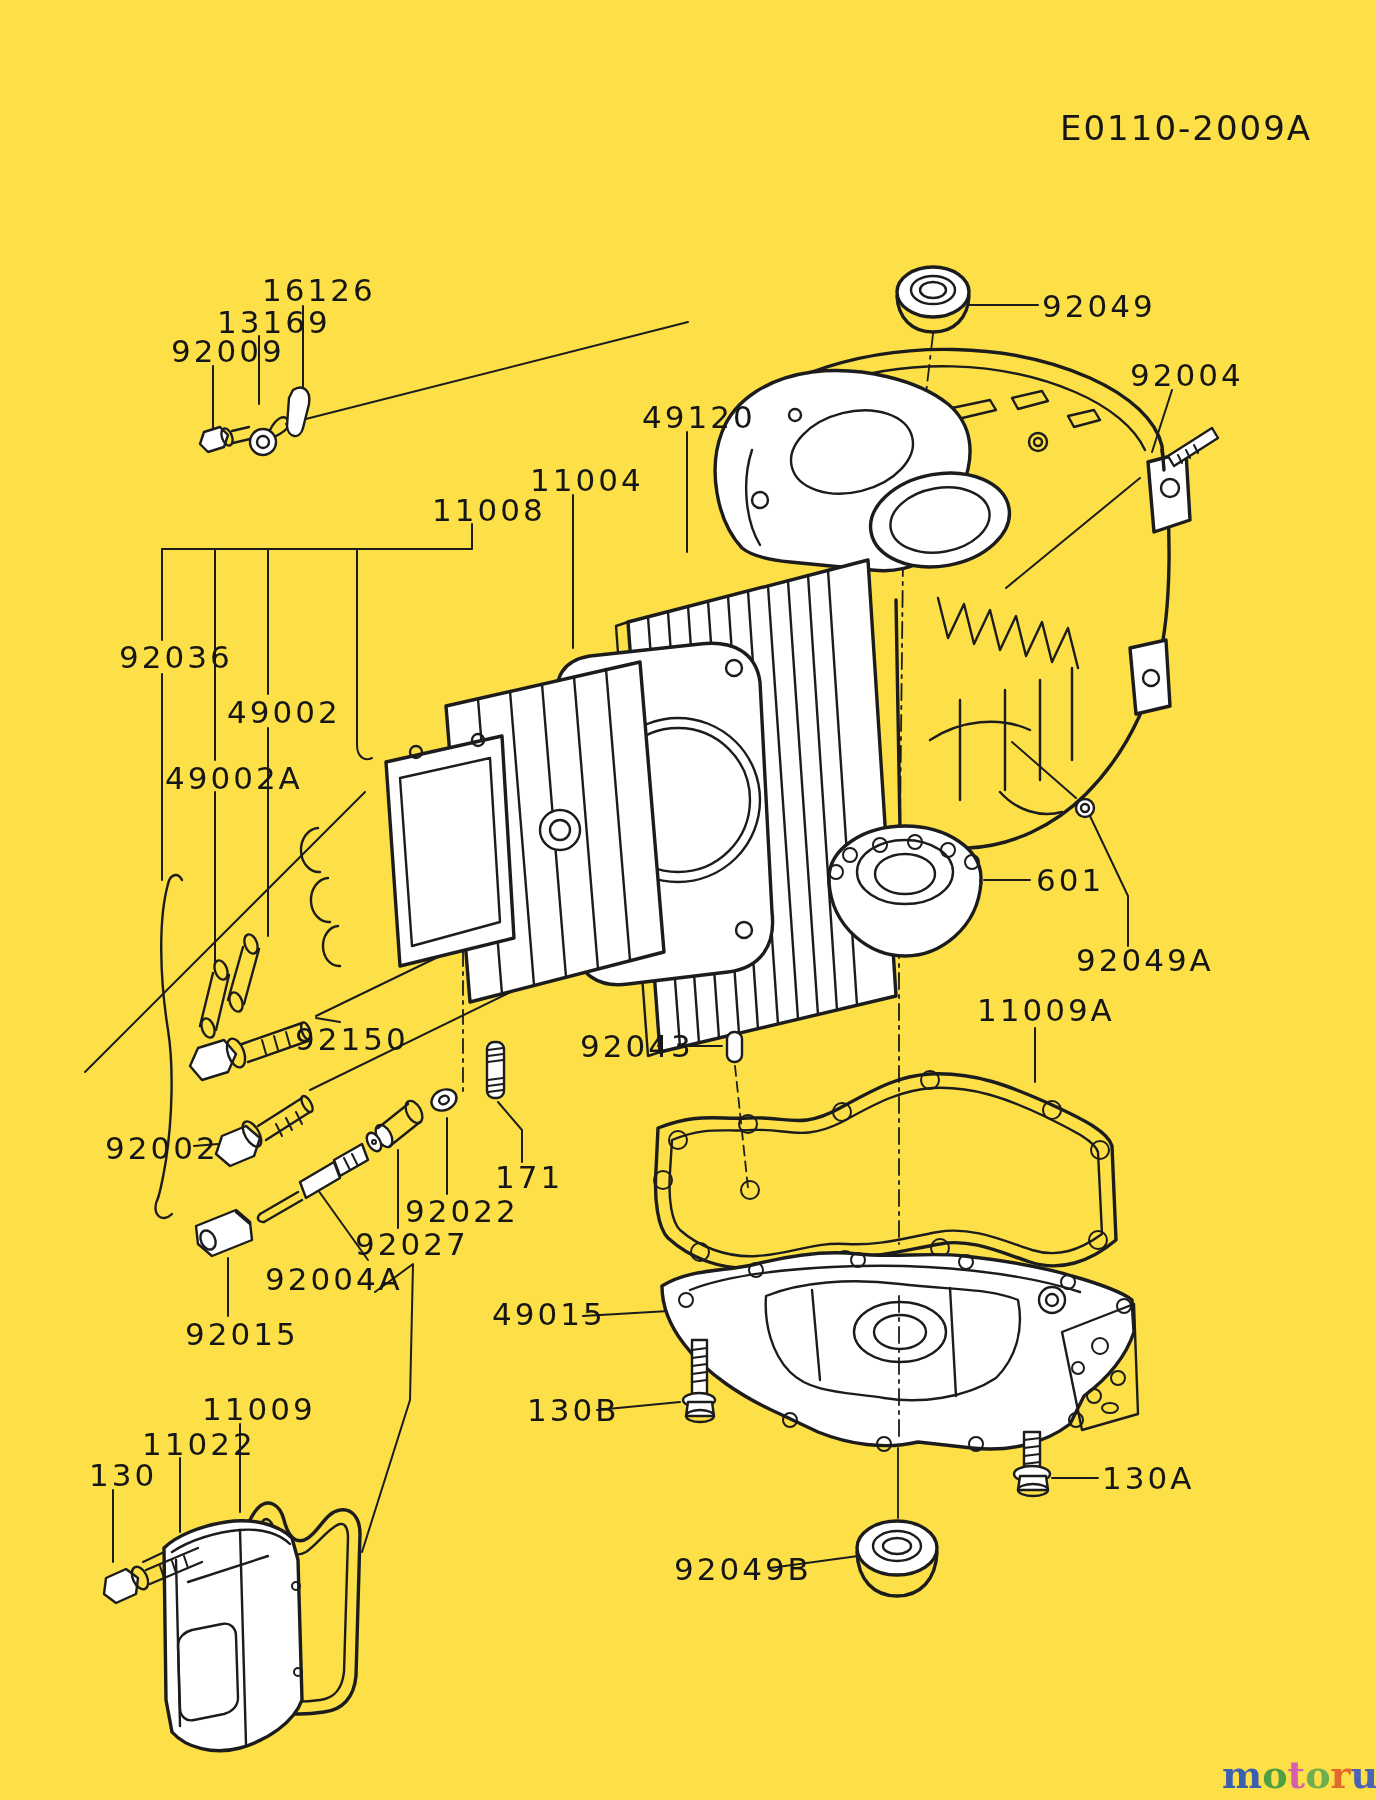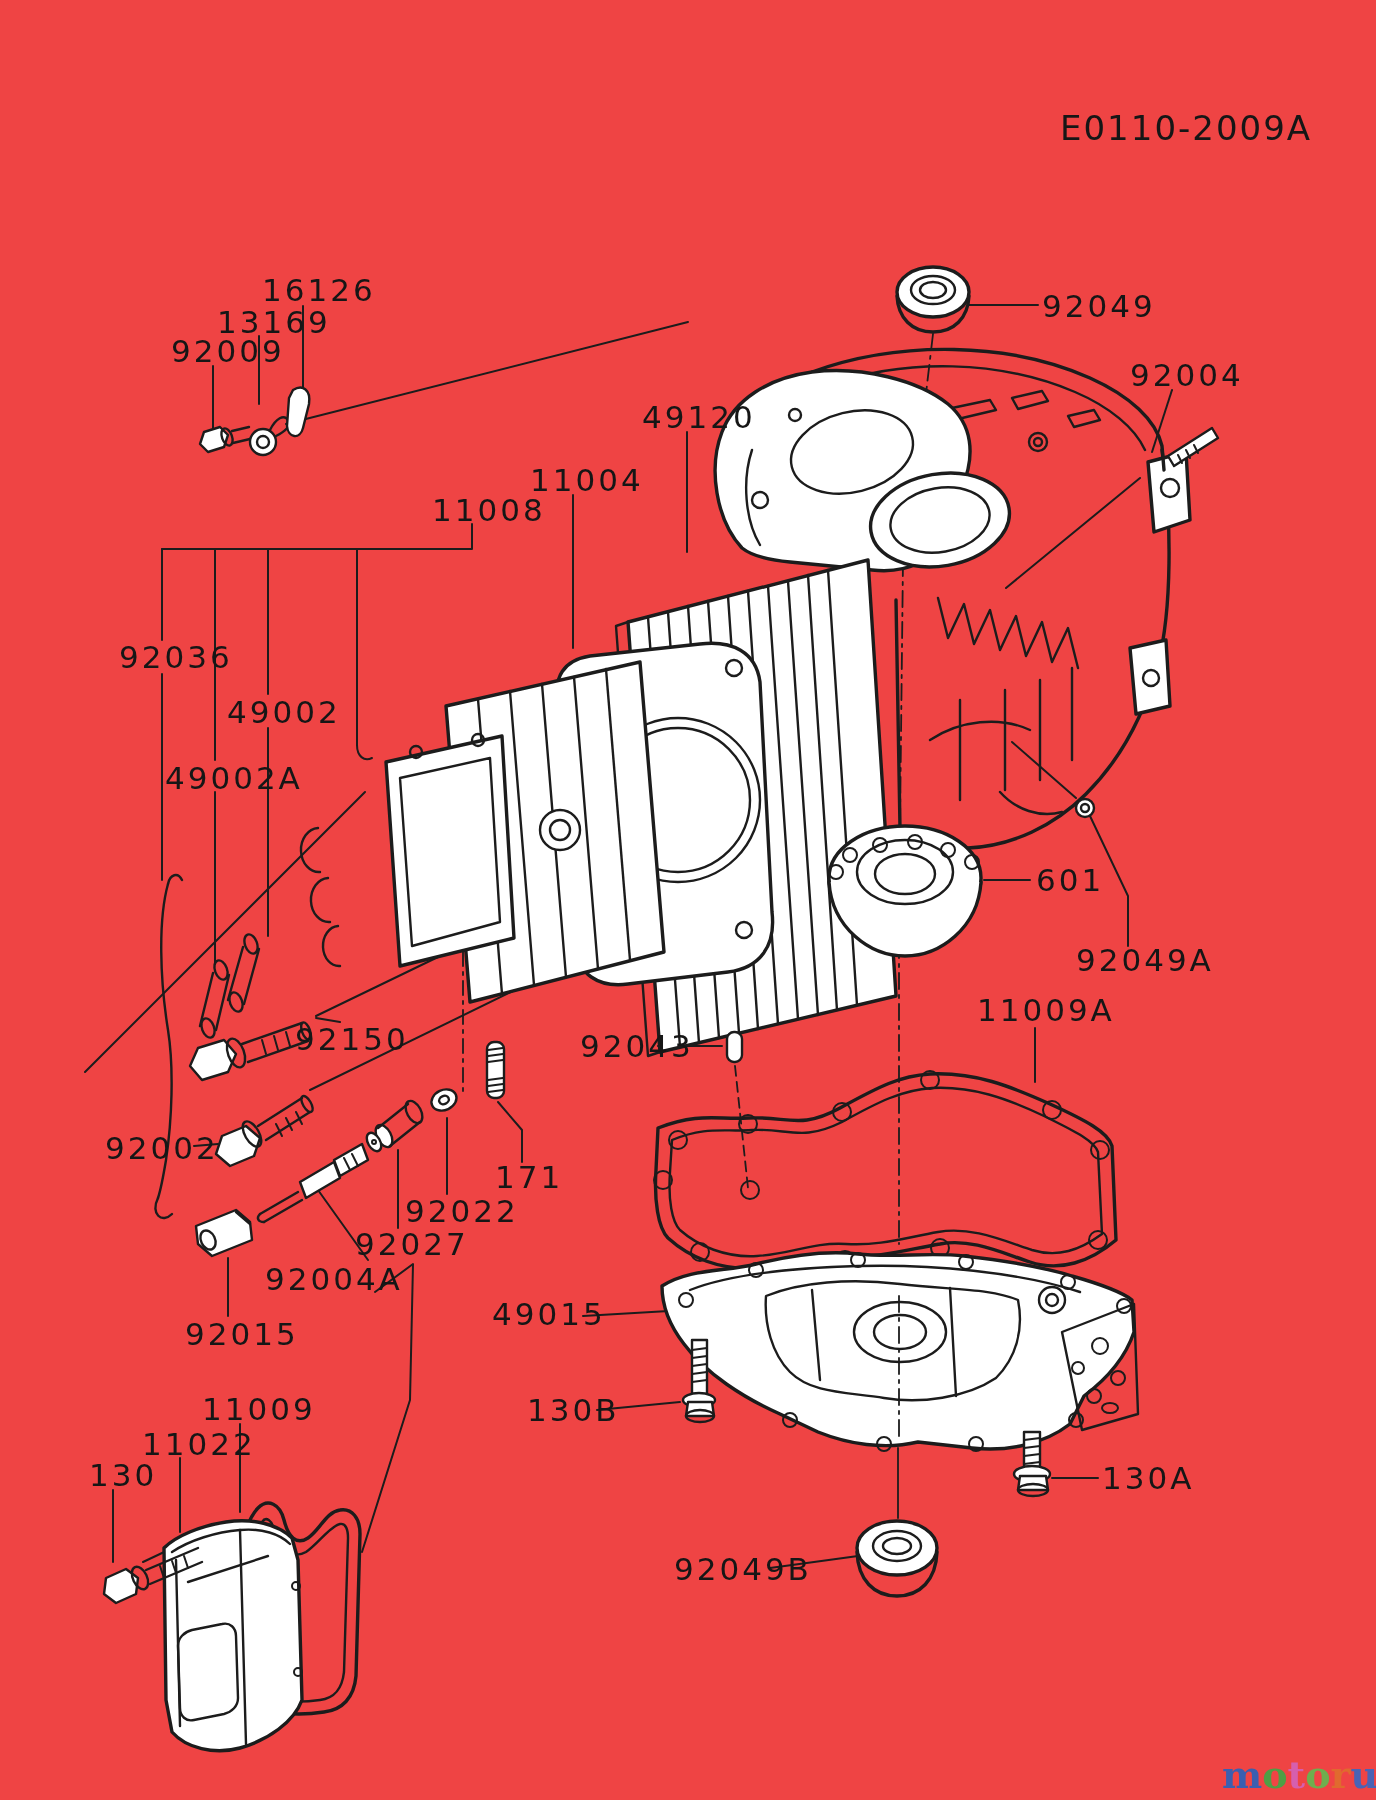--- a/index.html
+++ b/index.html
@@ -1,16 +1,16 @@
 <!DOCTYPE html>
 <html><head>
 <meta charset="utf-8">
 <style>
   html,body{margin:0;padding:0;background:#ffffff;}
-  .page{position:relative;width:1376px;height:1800px;background:#ef4444;overflow:hidden;
+  .page{position:relative;width:1376px;height:1800px;background:#fde047;overflow:hidden;
         font-family:"DejaVu Sans",sans-serif;}
   svg{position:absolute;left:0;top:0;}
   text.plabel{font-family:"DejaVu Sans",sans-serif;font-size:31px;font-weight:500;
               letter-spacing:3px;fill:#161616;}
   text.doccode{font-family:"DejaVu Sans",sans-serif;font-size:34px;font-weight:500;
                letter-spacing:2px;fill:#161616;}
   .art{stroke:#1c1c1c;fill:none;stroke-linecap:round;stroke-linejoin:round;}
   .w35{stroke-width:3.4;} .w25{stroke-width:2.4;} .w2{stroke-width:2;} .w18{stroke-width:1.8;}
   .fw{fill:#ffffff;}
   text.logo{font-family:"DejaVu Serif",serif;font-weight:bold;font-size:38px;}

